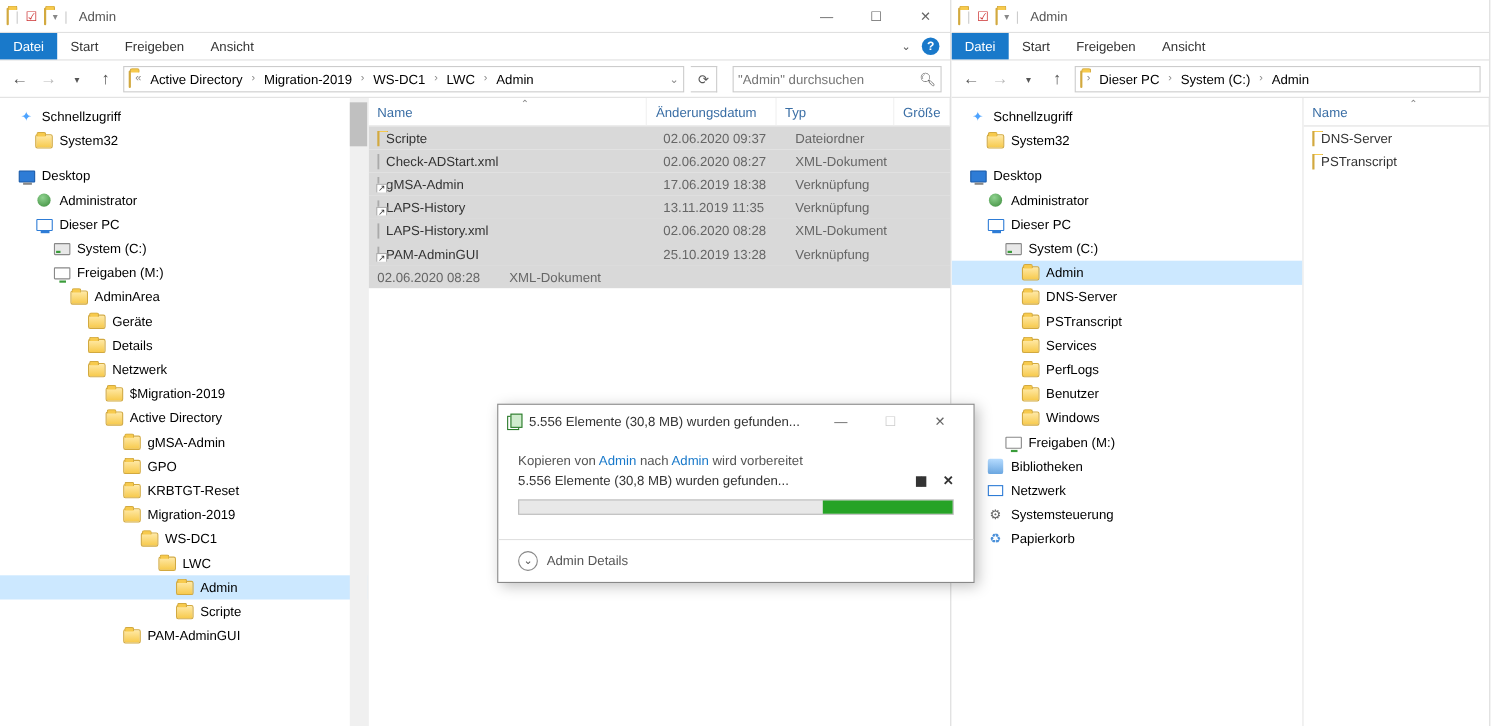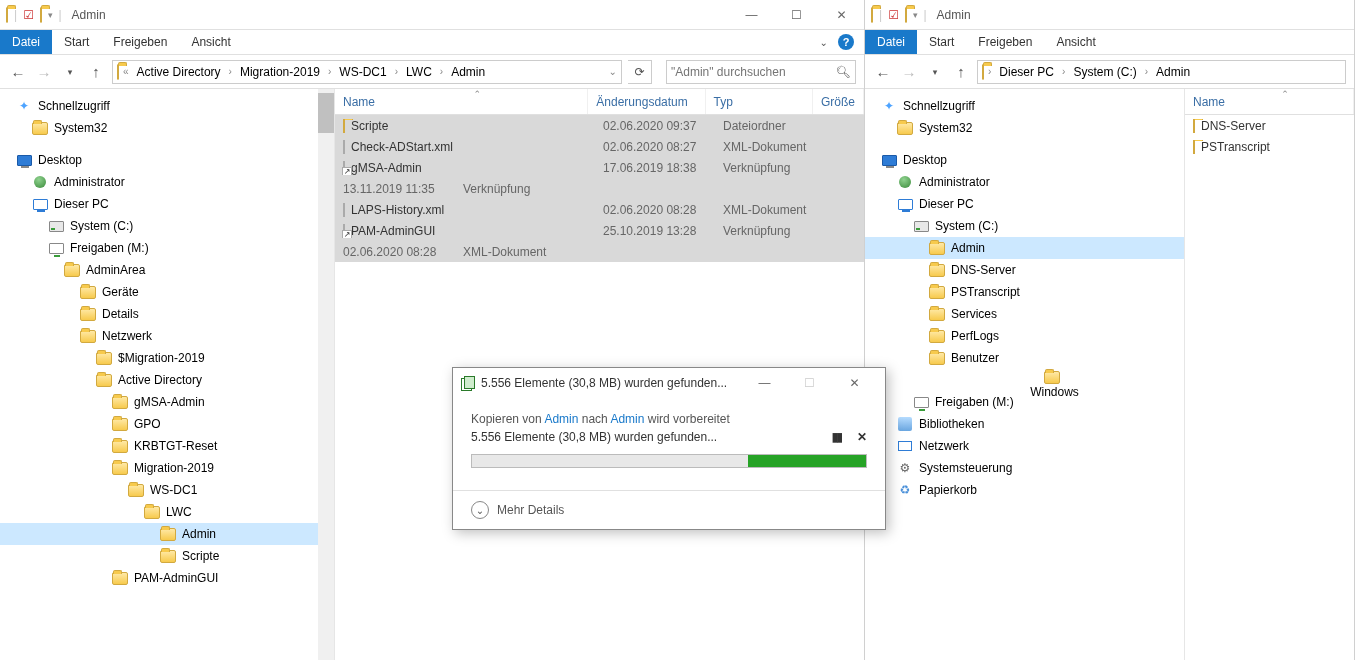--- a/index.html
+++ b/index.html
@@ -307,20 +307,21 @@
             <div class="cell col-type">XML-Dokument</div>
             <div class="cell col-size"></div>
           </div>
           <div class="row sel">
             <div class="cell col-name"><span class="icon"><span class="link-ico"></span></span>gMSA-Admin</div>
             <div class="cell col-date">17.06.2019 18:38</div>
             <div class="cell col-type">Verknüpfung</div>
             <div class="cell col-size"></div>
           </div>
           <div class="row sel">
+            <div class="cell col-name"><span class="icon"><span class="link-ico"></span></span>LAPS-History</div>
             <div class="cell col-date">13.11.2019 11:35</div>
             <div class="cell col-type">Verknüpfung</div>
             <div class="cell col-size"></div>
           </div>
           <div class="row sel">
             <div class="cell col-name"><span class="icon"><span class="file-ico"></span></span>LAPS-History.xml</div>
             <div class="cell col-date">02.06.2020 08:28</div>
             <div class="cell col-type">XML-Dokument</div>
             <div class="cell col-size"></div>
           </div>
@@ -441,21 +442,21 @@
             <span class="folder-ico"></span>
           </span>
           <span>PerfLogs</span>
         </div>
         <div class="node" style="padding-left: 64px;">
           <span class="icon">
             <span class="folder-ico"></span>
           </span>
           <span>Benutzer</span>
         </div>
-        <div class="node" style="padding-left: 64px; flex-direction: column;">
+        <div class="node" style="padding-left: 64px;">
           <span class="icon">
             <span class="folder-ico"></span>
           </span>
           <span>Windows</span>
         </div>
         <div class="node" style="padding-left: 48px;">
           <span class="icon">
             <span class="share-ico"></span>
           </span>
           <span>Freigaben (M:)</span>
@@ -524,15 +525,15 @@
         <span style="letter-spacing:-2px;font-weight:bold;">▮▮</span>
         <span style="font-weight:bold;">✕</span>
       </span>
     </div>
     <div class="progress">
       <div class="bar" id="prog-bar" style="width: 30%;"></div>
     </div>
   </div>
   <div class="dlg-footer">
     <span class="chev-circle">⌄</span>
-    <span>Mehr Details</span>
+    <span>Admin Details</span>
   </div>
 </div>
 
 </body></html>

